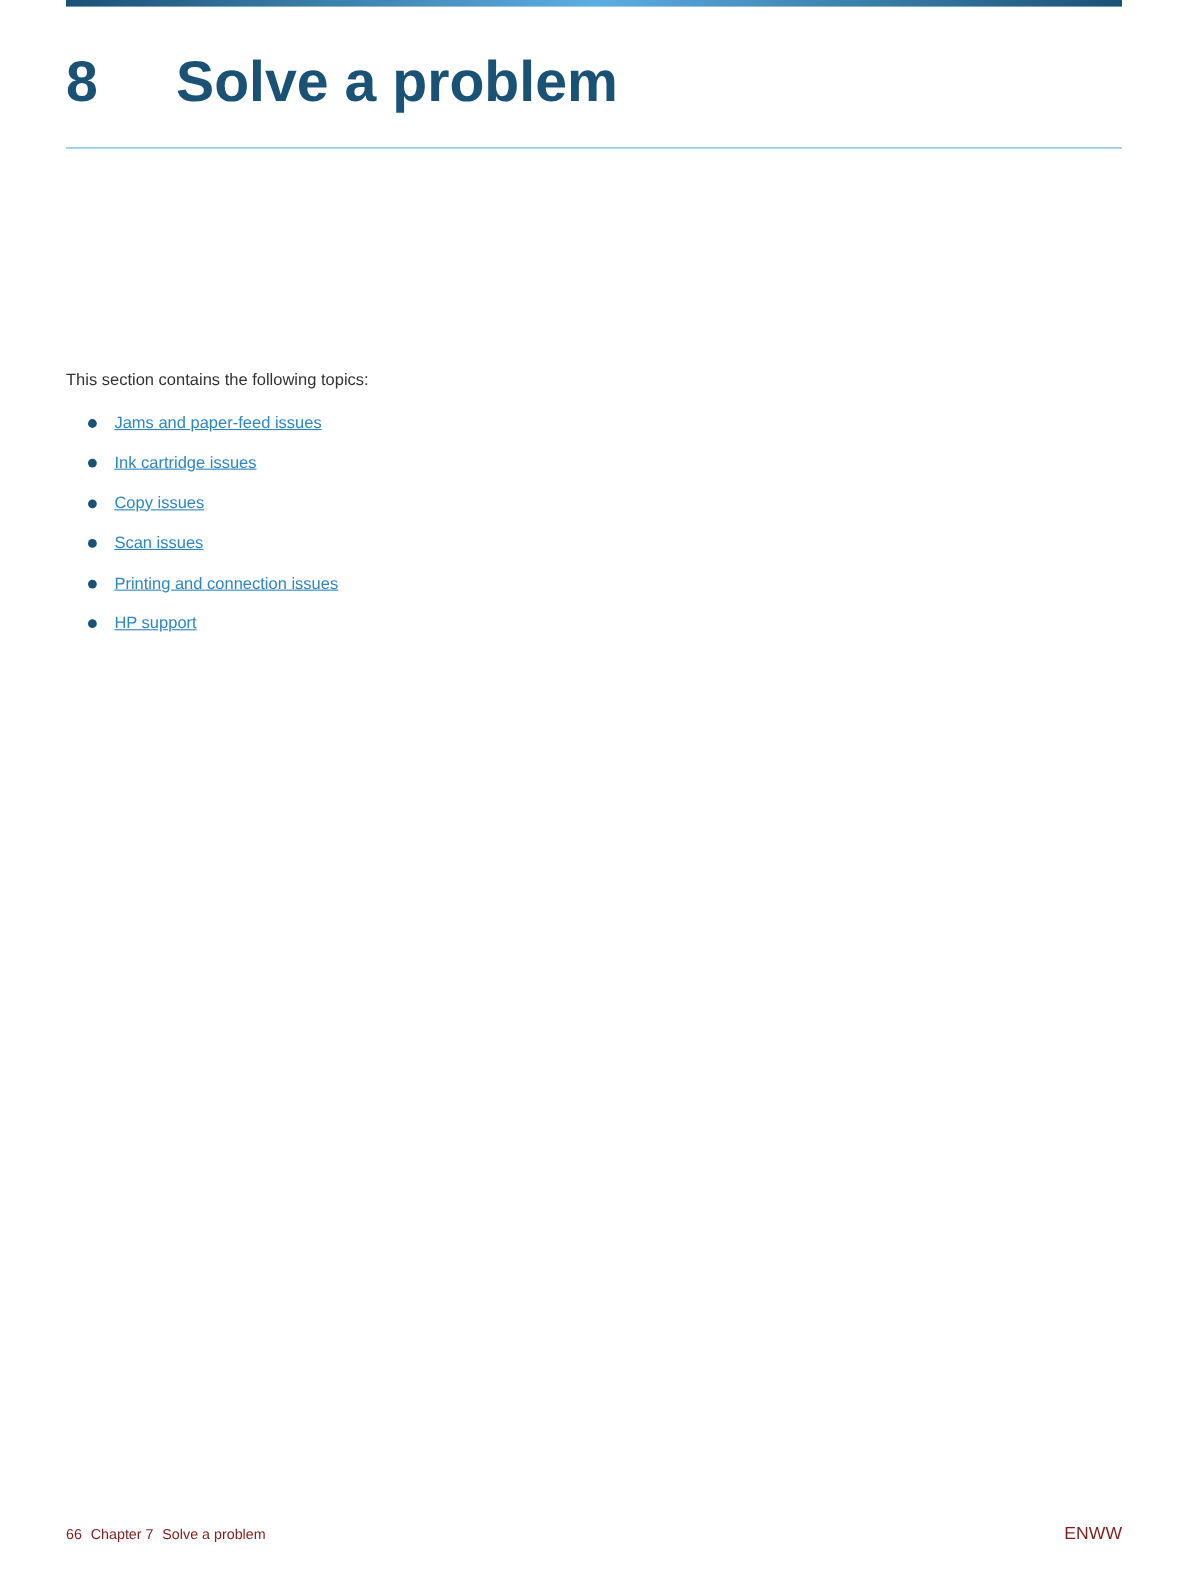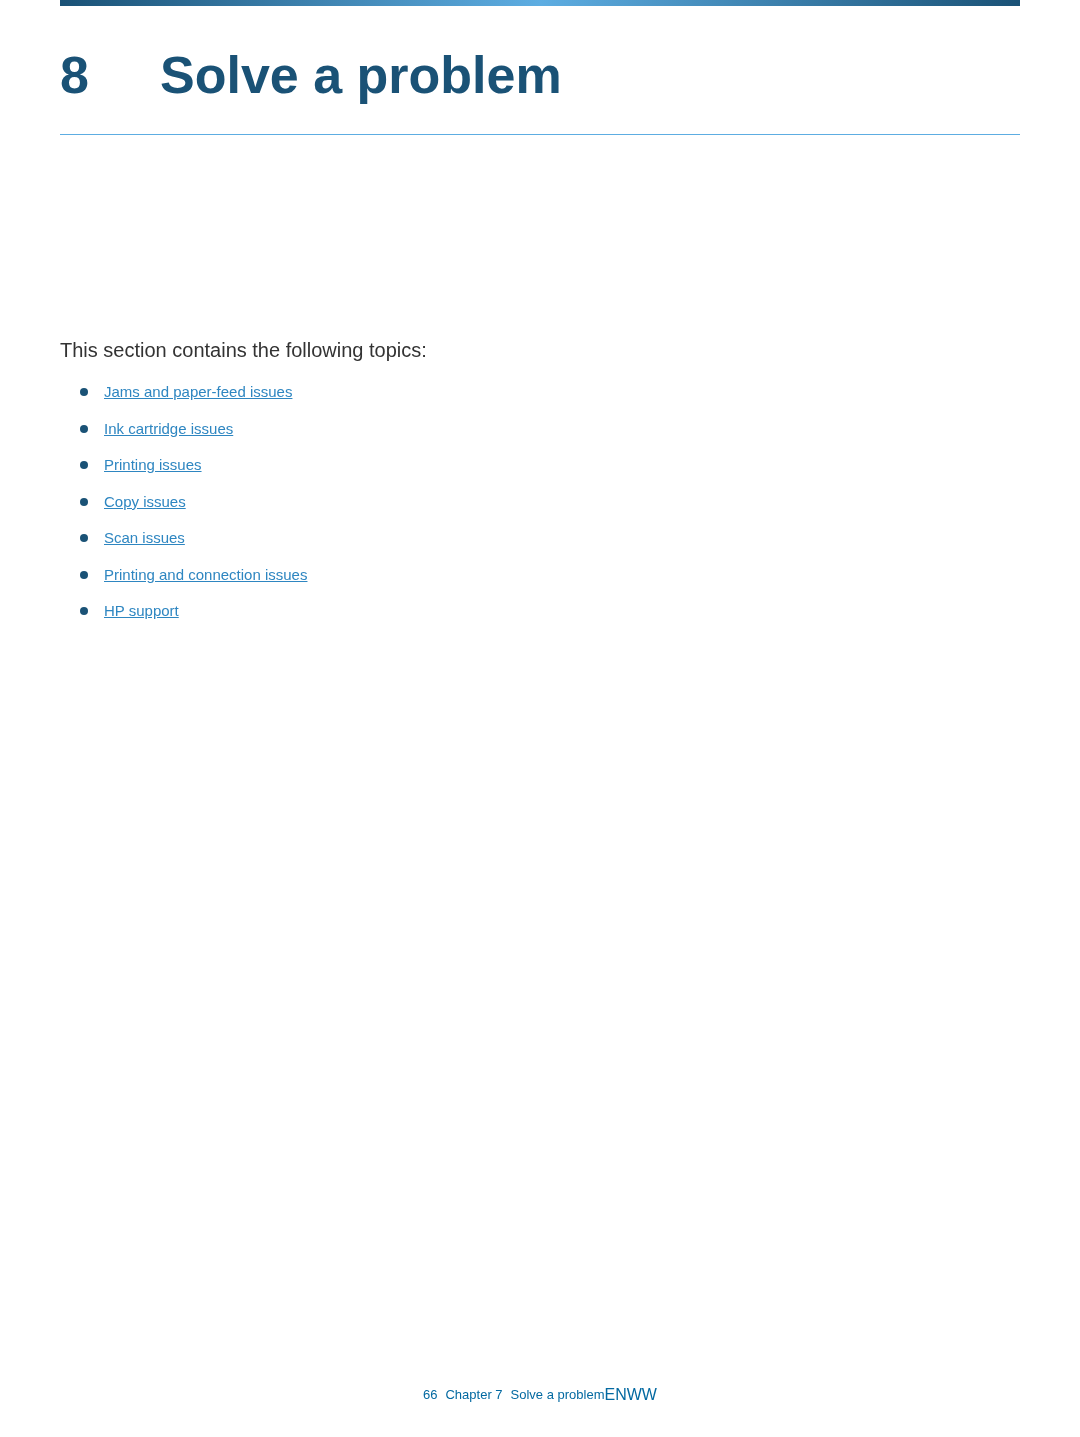--- a/index.html
+++ b/index.html
@@ -48,21 +48,21 @@
       min-width: 60px;
     }
 
     .chapter-title {
       font-size: 52px;
       font-weight: bold;
       color: #1a5276;
     }
 
     .section-intro {
-      font-size: 20px;
+      font-size: 15px;
       color: #333333;
       margin-bottom: 16px;
     }
 
     .topics-list {
       list-style: none;
       padding: 0;
       margin: 0 0 0 20px;
     }
 
@@ -87,24 +87,24 @@
       text-decoration: underline;
       cursor: pointer;
     }
 
     .page-footer {
       position: absolute;
       bottom: 30px;
       left: 60px;
       right: 60px;
       display: flex;
-      justify-content: center;
+      justify-content: space-between;
       align-items: center;
       font-size: 13px;
-      color: #0369a1;
+      color: #7f1d1d;
     }
 
     .footer-left {
       display: flex;
       gap: 8px;
     }
 
     .footer-right {
       font-size: 16px;
     }
@@ -126,24 +126,20 @@
   <li>
         <span class="bullet"></span>
         <a class="topic-link" href="#">Jams and paper-feed issues</a>
       </li>
       <li>
         <span class="bullet"></span>
         <a class="topic-link" href="#">Ink cartridge issues</a>
       </li>
       <li>
         <span class="bullet"></span>
-        <a class="topic-link" href="#">Printing issues</a>
-      </li>
-      <li>
-        <span class="bullet"></span>
         <a class="topic-link" href="#">Copy issues</a>
       </li>
       <li>
         <span class="bullet"></span>
         <a class="topic-link" href="#">Scan issues</a>
       </li>
       <li>
         <span class="bullet"></span>
         <a class="topic-link" href="#">Printing and connection issues</a>
       </li>

